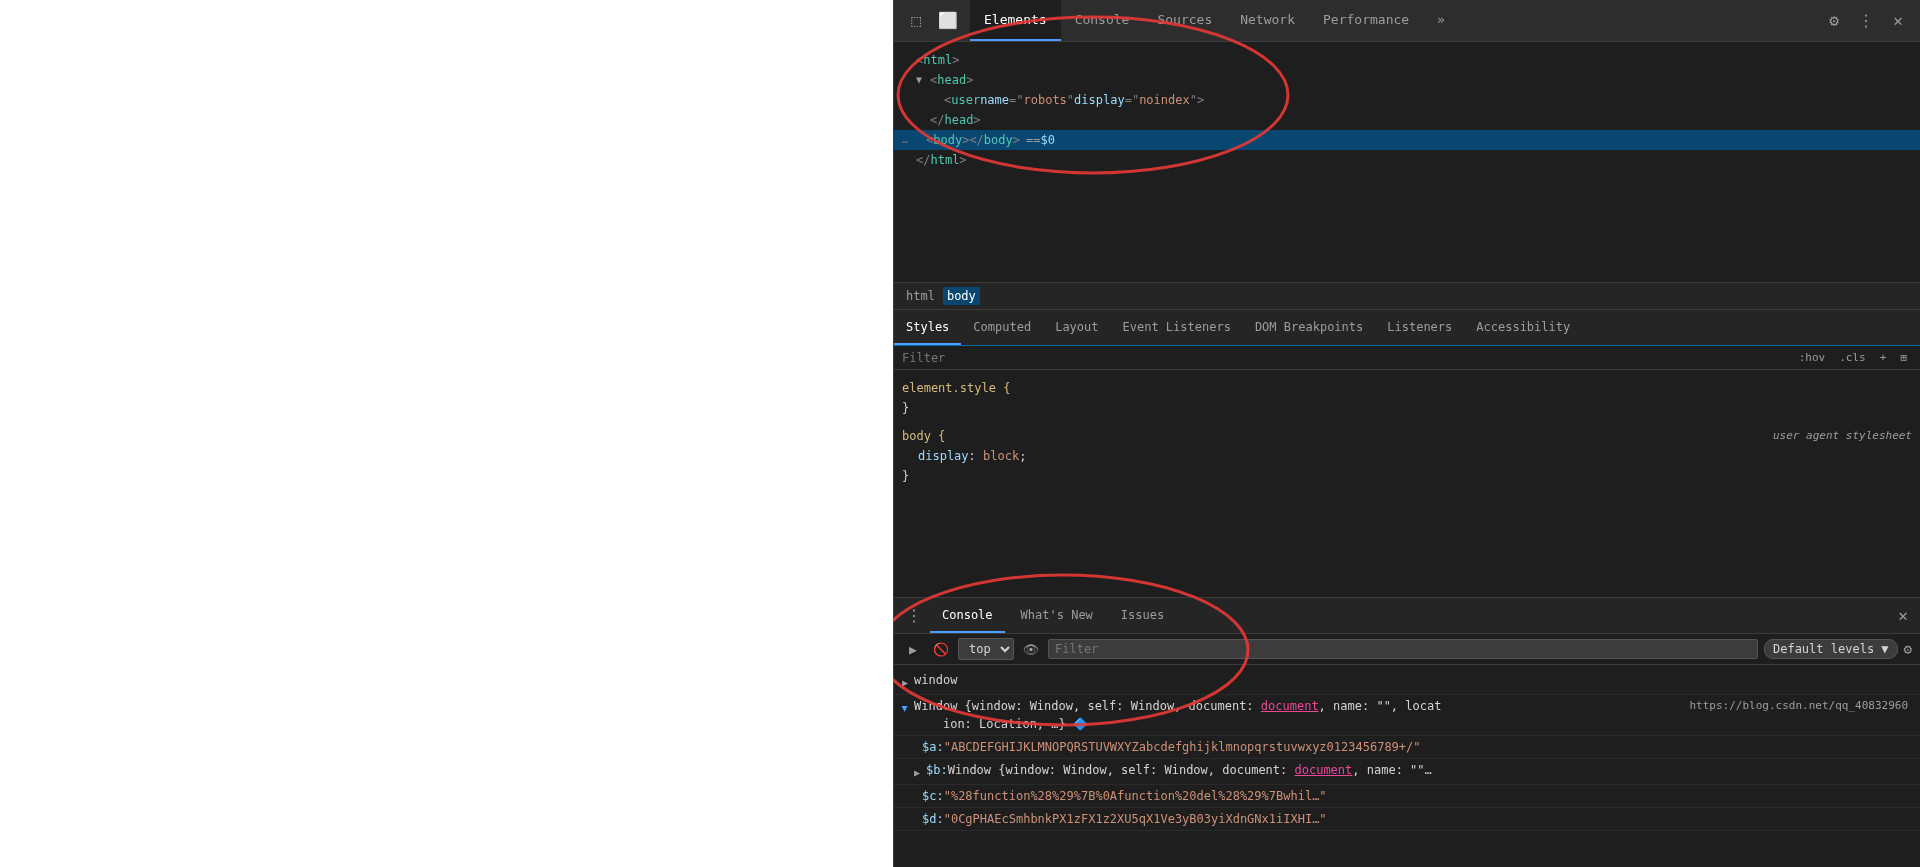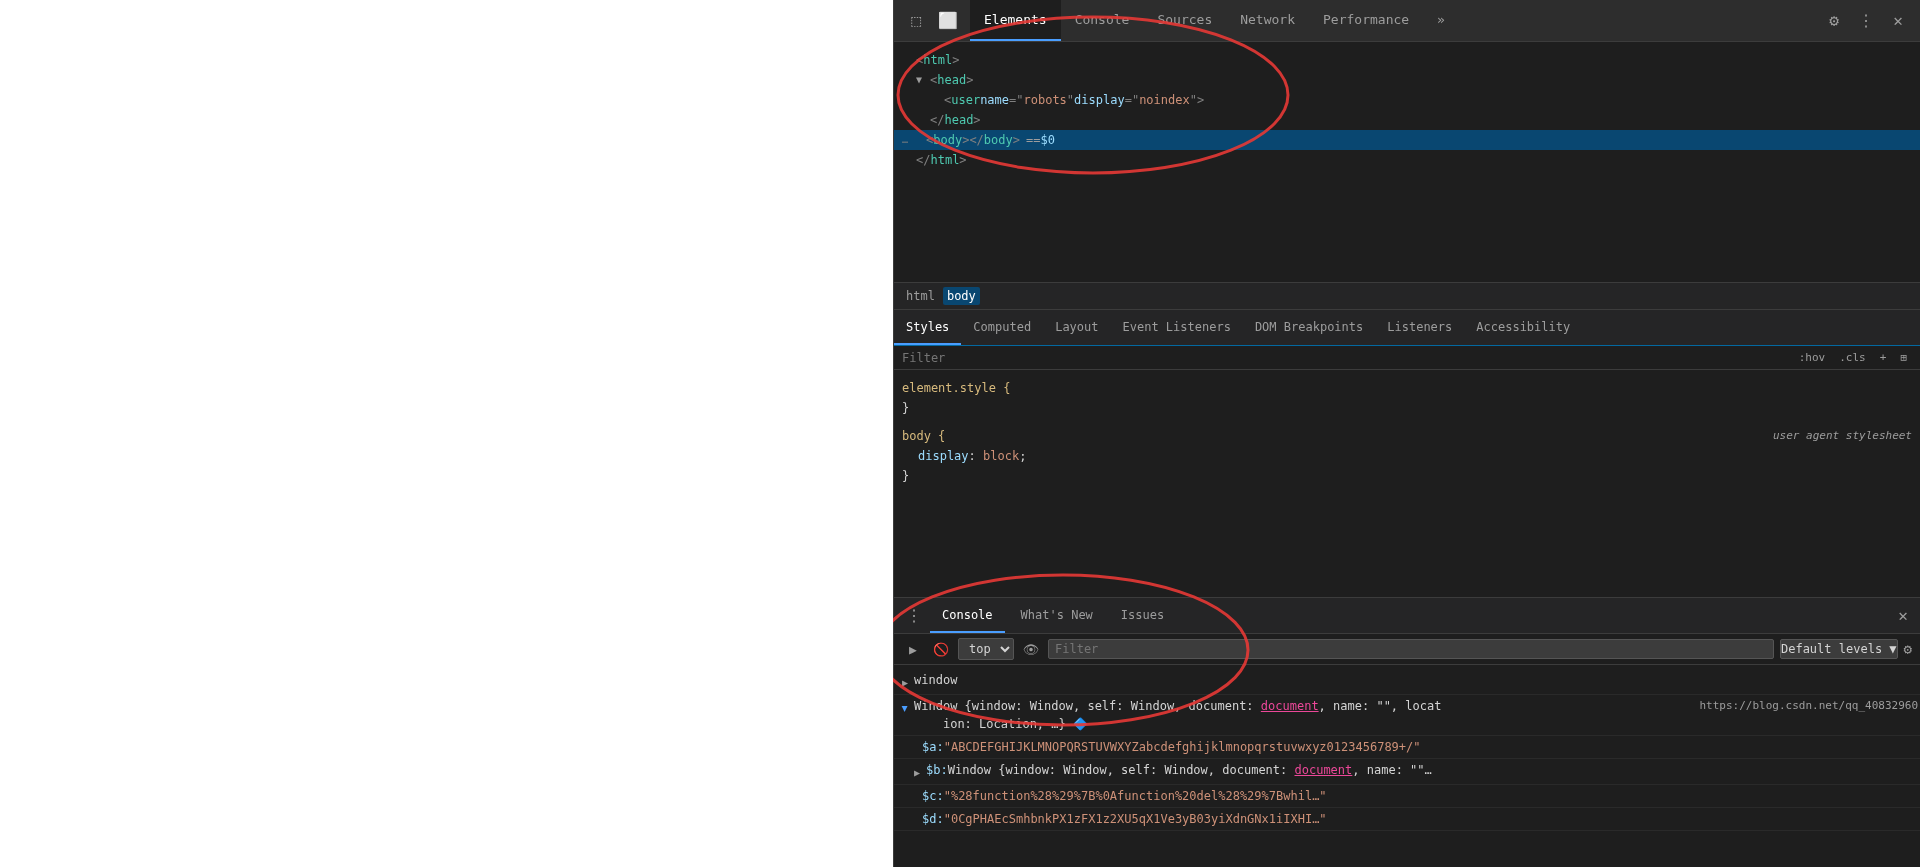--- a/index.html
+++ b/index.html
@@ -346,22 +346,22 @@
       border-radius: 2px;
       outline: none;
       font-family: inherit;
     }
 
     .console-levels-btn {
       background: #3c3c3c;
       border: 1px solid #555;
       color: #d4d4d4;
       font-size: 12px;
-      padding: 2px 0;
-      border-radius: 2px;
+      padding: 2px 8px;
+      border-radius: 9px;
       cursor: pointer;
       font-family: inherit;
       white-space: nowrap;
     }
 
     .console-settings-btn {
       color: #9d9d9d;
       cursor: pointer;
       font-size: 14px;
     }
@@ -616,21 +616,21 @@
           <span class="console-arrow">▶</span>
           <span class="console-text">window</span>
         </div>
 
         <div class="console-line" style="position:relative;">
           <span class="console-arrow expand" style="transform:rotate(90deg); display:inline-block;">▶</span>
           <span class="console-text">
             Window {window: Window, self: Window, document: <span class="console-link">document</span>, name: "", locat
             <br>&nbsp;&nbsp;&nbsp;&nbsp;ion: Location, …} 🔷
           </span>
-          <span class="console-url" style="position:absolute; right:2px; top:2px; font-size:11px; color:#9d9d9d;">https://blog.csdn.net/qq_40832960</span>
+          <span class="console-url" style="position:absolute; right:12px; top:2px; font-size:11px; color:#9d9d9d;">https://blog.csdn.net/qq_40832960</span>
         </div>
 
         <div class="console-line">
           <span style="width:20px; display:inline-block;"></span>
           <span class="console-key">$a: </span>
           <span class="console-string">"ABCDEFGHIJKLMNOPQRSTUVWXYZabcdefghijklmnopqrstuvwxyz0123456789+/"</span>
         </div>
 
         <div class="console-line">
           <span style="width:12px; display:inline-block;"></span>

